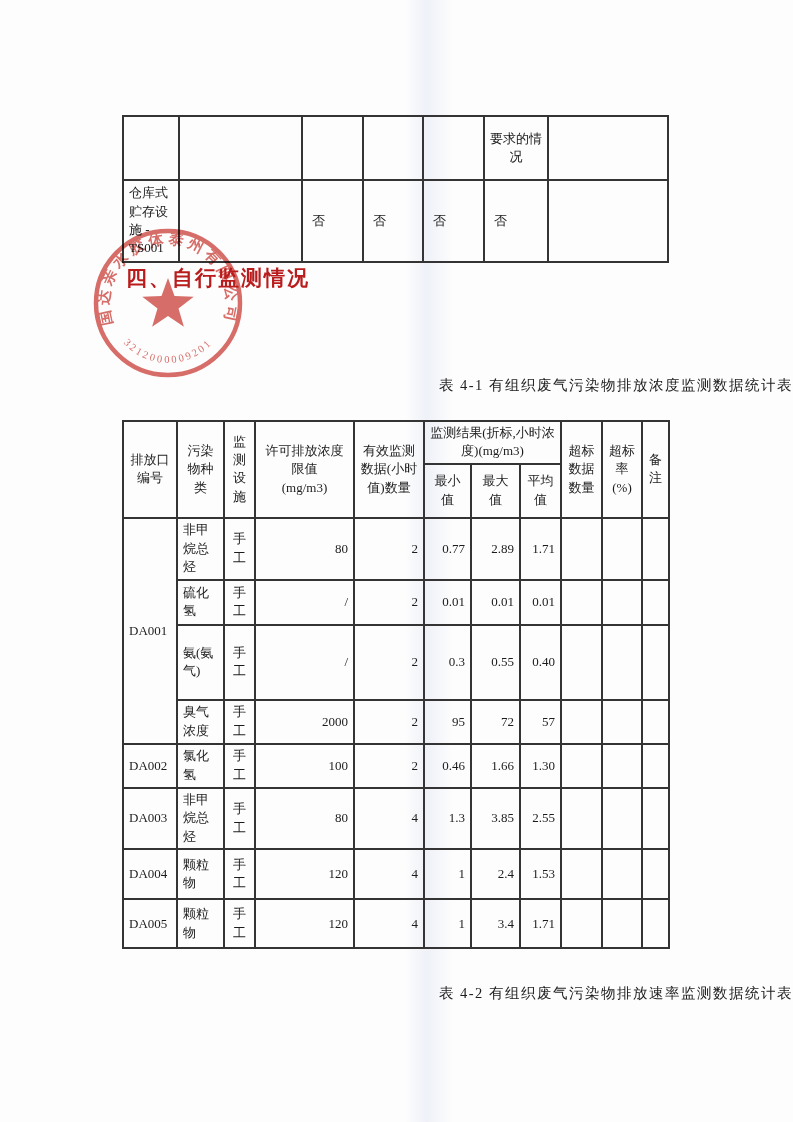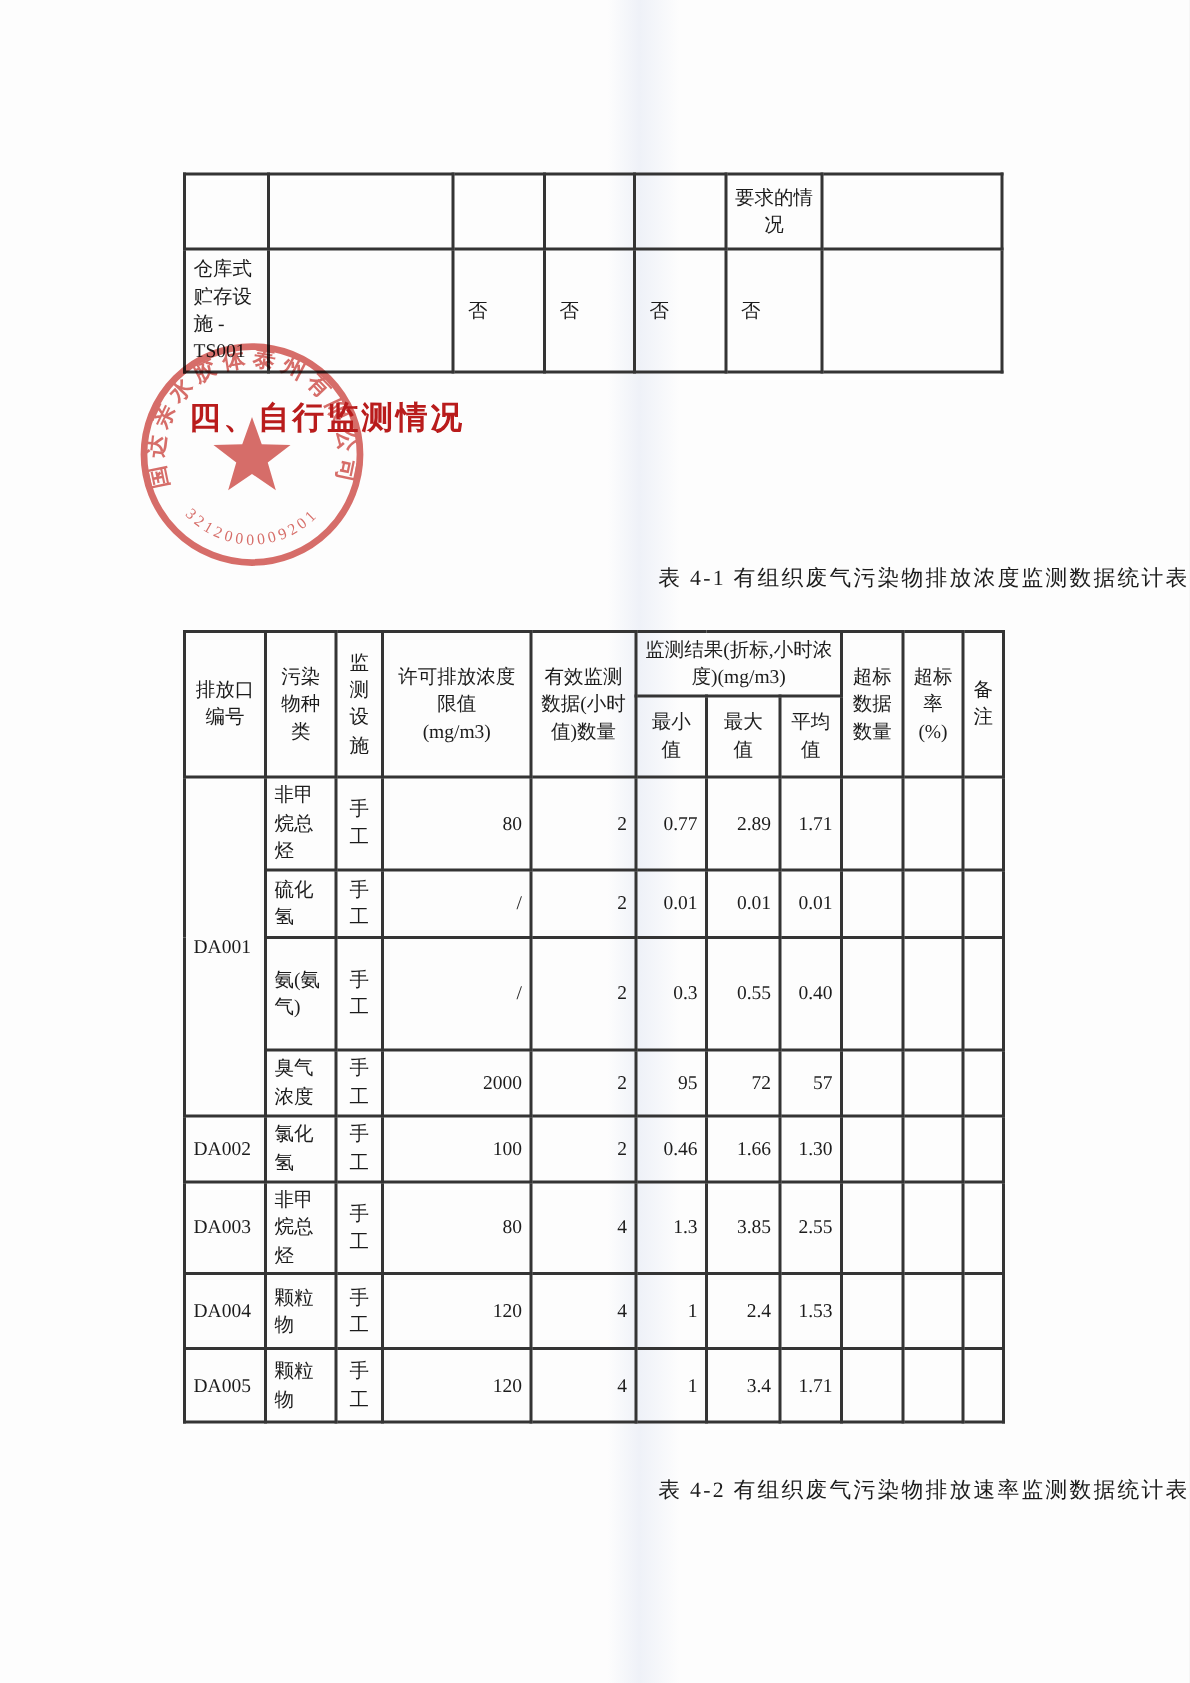--- a/index.html
+++ b/index.html
@@ -55,21 +55,21 @@
     <colgroup>
       <col style="width:56px">
         <col style="width:123px">
         <col style="width:61px">
       <col style="width:60px">
         <col style="width:61px">
         <col style="width:64px">
         <col style="width:120px">
     </colgroup>
     <tbody>
-        <tr style="height:50px">
+        <tr style="height:64px">
       <td></td>
       <td></td>
       <td></td>
       <td></td>
       <td></td>
       <td class="c">要求的情况</td>
       <td></td>
     </tr>
     <tr style="height:82px">
       <td>仓库式贮存设施 - TS001</td>

